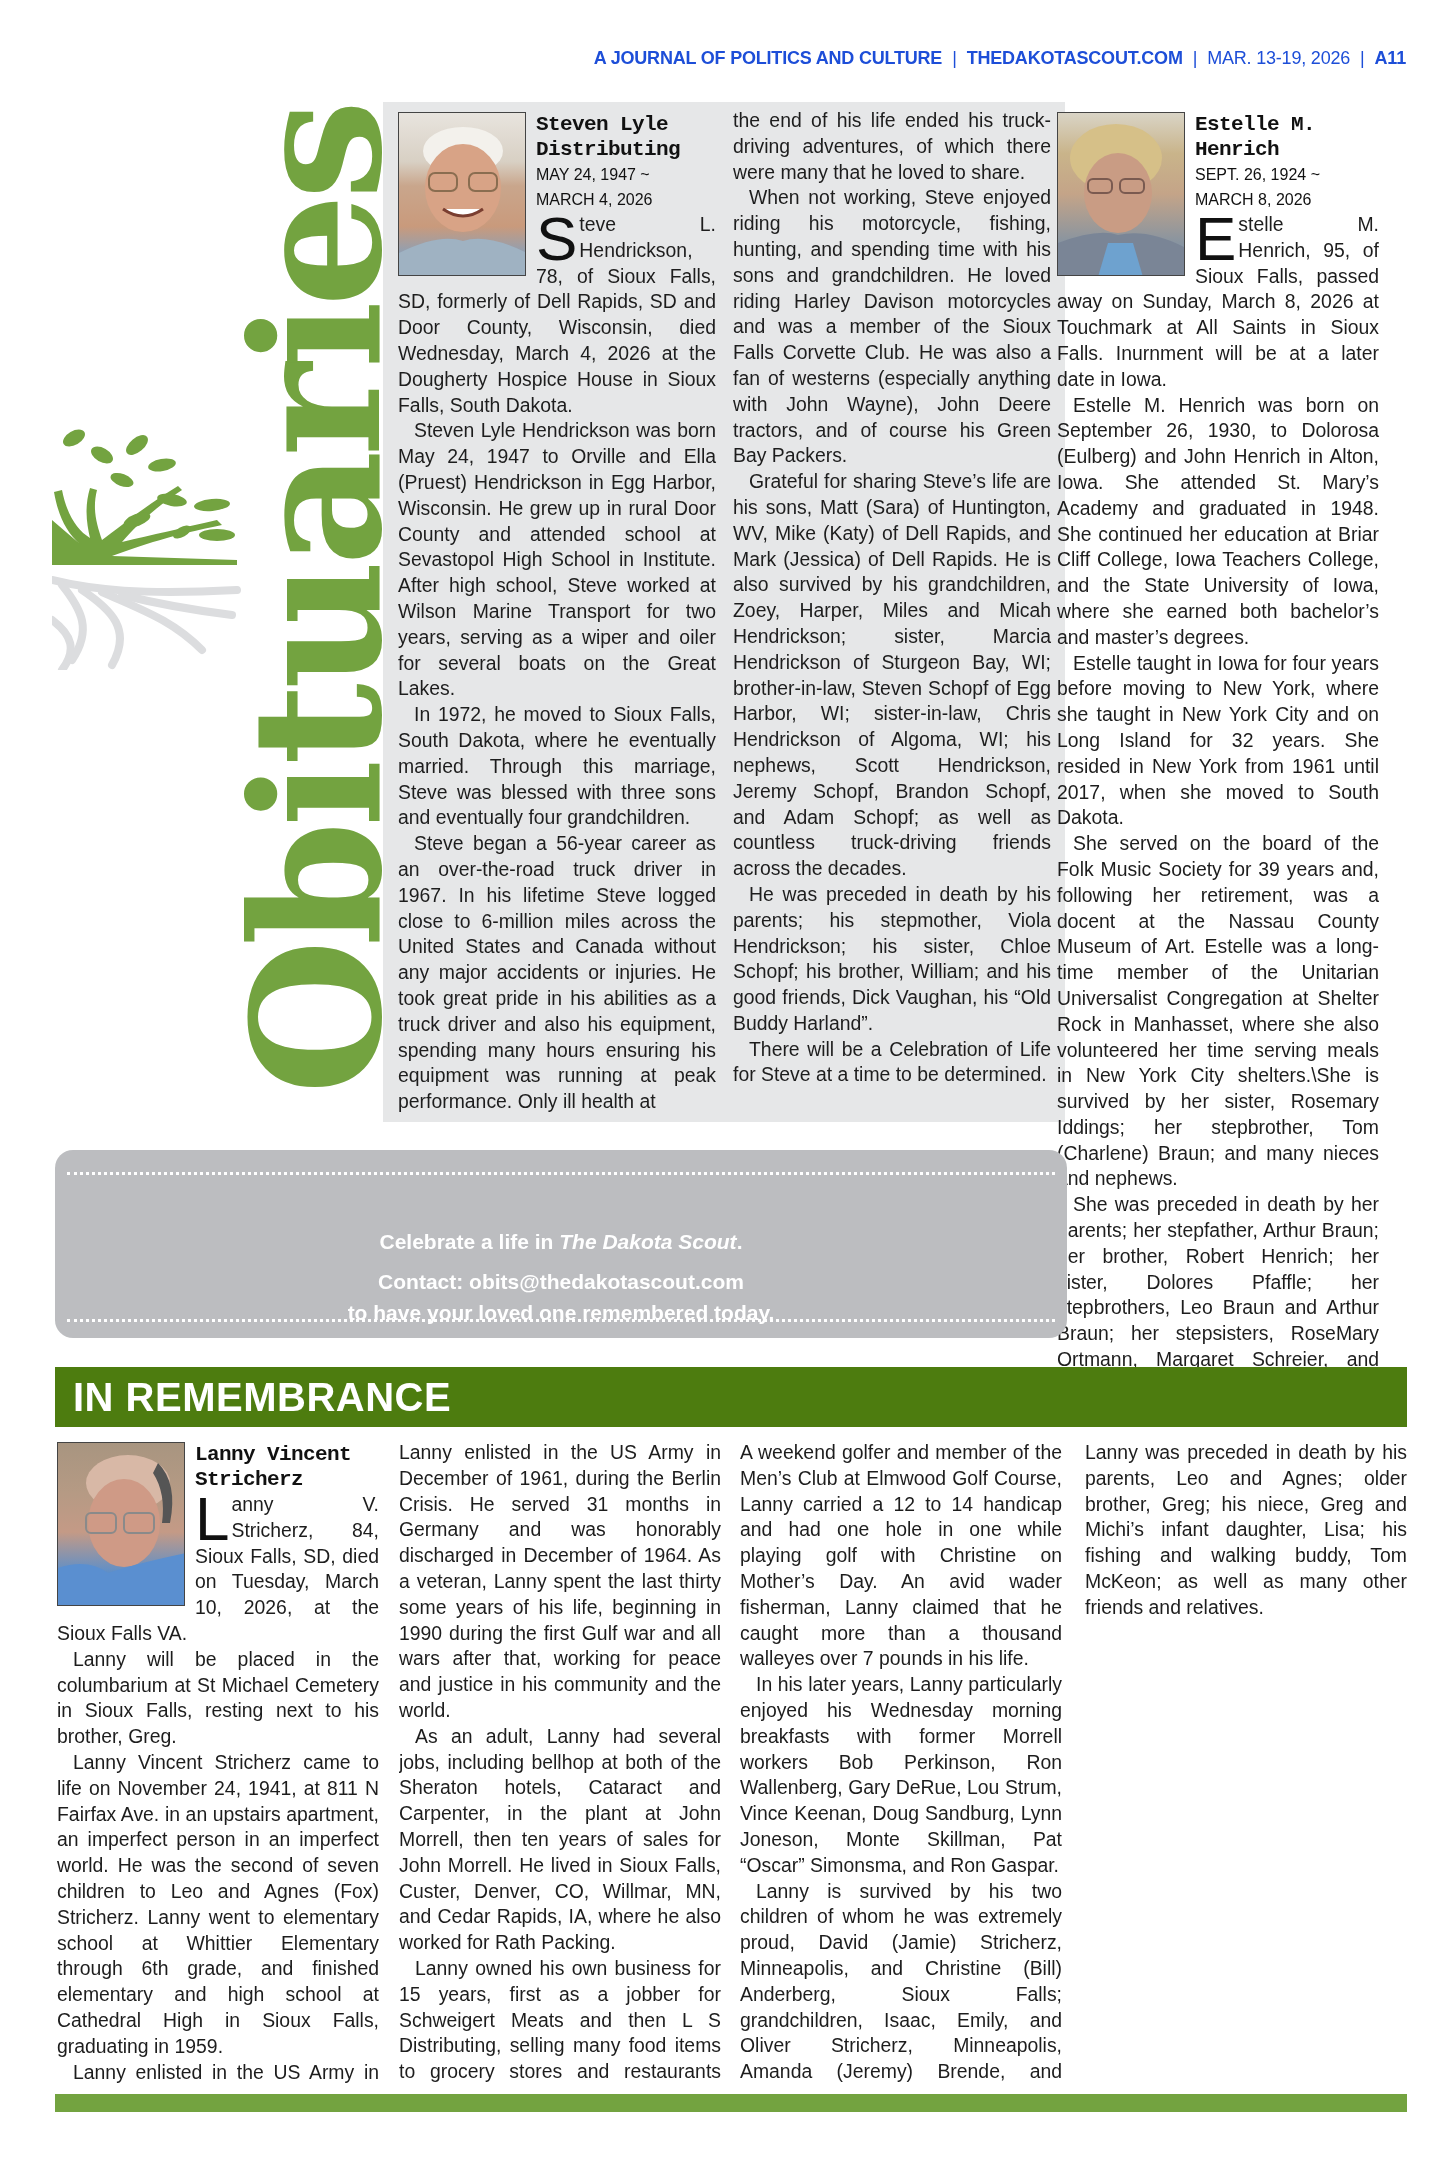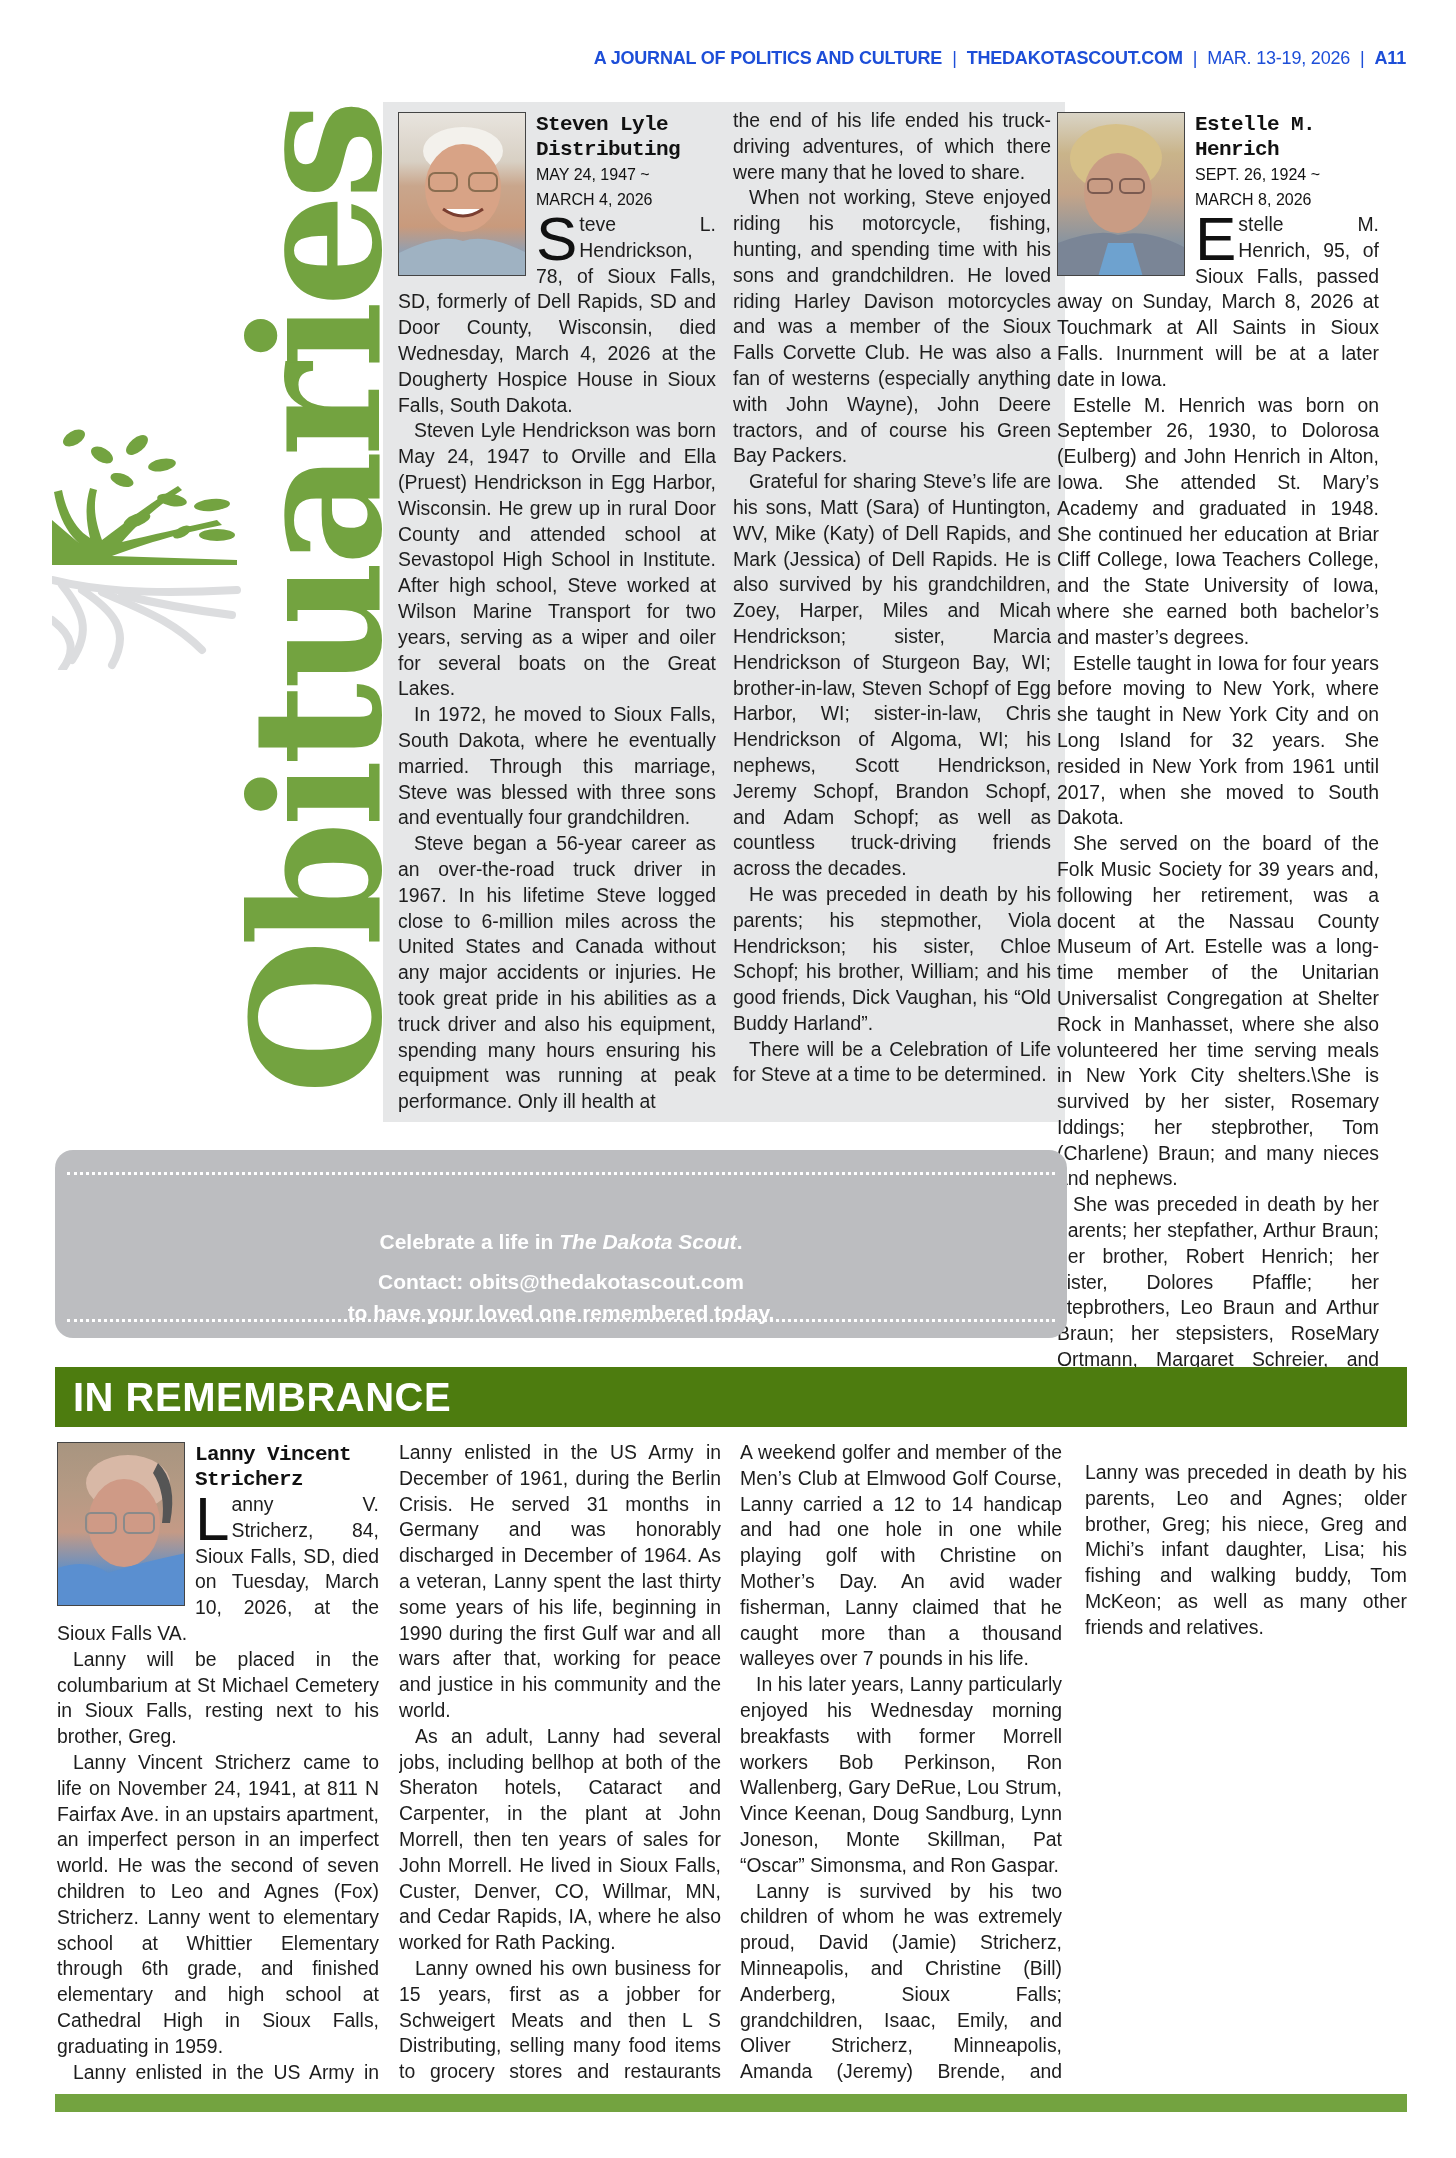--- a/index.html
+++ b/index.html
@@ -158,17 +158,17 @@
   <p>As an adult, Lanny had several jobs, including bellhop at both of the Sheraton hotels, Cataract and Carpenter, in the plant at John Morrell, then ten years of sales for John Morrell. He lived in Sioux Falls, Custer, Denver, CO, Willmar, MN, and Cedar Rapids, IA, where he also worked for Rath Packing.</p>
   <p>Lanny owned his own business for 15 years, first as a jobber for Schweigert Meats and then L S Distributing, selling many food items to grocery stores and restaurants between Sioux Falls and Sioux City. After he closed his business, he sold for Demma Fruit Company for two years and was then a fraud investigator at Citibank for 10 1/2 years.</p>
 </div>
 
 <div class="col" style="left:740px; top:1440px; width:322px; height:642px; overflow:hidden;">
   <p class="first">A weekend golfer and member of the Men’s Club at Elmwood Golf Course, Lanny carried a 12 to 14 handicap and had one hole in one while playing golf with Christine on Mother’s Day. An avid wader fisherman, Lanny claimed that he caught more than a thousand walleyes over 7 pounds in his life.</p>
   <p>In his later years, Lanny particularly enjoyed his Wednesday morning breakfasts with former Morrell workers Bob Perkinson, Ron Wallenberg, Gary DeRue, Lou Strum, Vince Keenan, Doug Sandburg, Lynn Joneson, Monte Skillman, Pat “Oscar” Simonsma, and Ron Gaspar.</p>
   <p>Lanny is survived by his two children of whom he was extremely proud, David (Jamie) Stricherz, Minneapolis, and Christine (Bill) Anderberg, Sioux Falls; grandchildren, Isaac, Emily, and Oliver Stricherz, Minneapolis, Amanda (Jeremy) Brende, and Lauren Anderberg; great-grandsons, Adrian Simms, and Wesley Brende, all of Sioux Falls; his former wife, Linda (Moi) Stricherz, Sioux Falls; his siblings, RozAnn and Andrine Stricherz, Sioux Falls, Vince (Gina Hills) Stricherz, Seattle, WA, Dom (Nancy) Stricherz, Bedford, TX, and Diana (Bill) Sheehy, Valley Center, CA; Greg’s widow, Michi, Minneapolis; his other fishing buddy and teacher, Zane Swenson; as well as many other friends and relatives.</p>
 </div>
 
-<div class="col" style="left:1085px; top:1440px; width:322px; height:642px; overflow:hidden;margin-top:20px;">
+<div class="col" style="left:1085px; top:1440px; width:322px; height:642px; overflow:hidden;">
   <p class="first">Lanny was preceded in death by his parents, Leo and Agnes; older brother, Greg; his niece, Greg and Michi’s infant daughter, Lisa; his fishing and walking buddy, Tom McKeon; as well as many other friends and relatives.</p>
 </div>
 
 <div class="bottom-bar"></div>
 
 </body></html>

